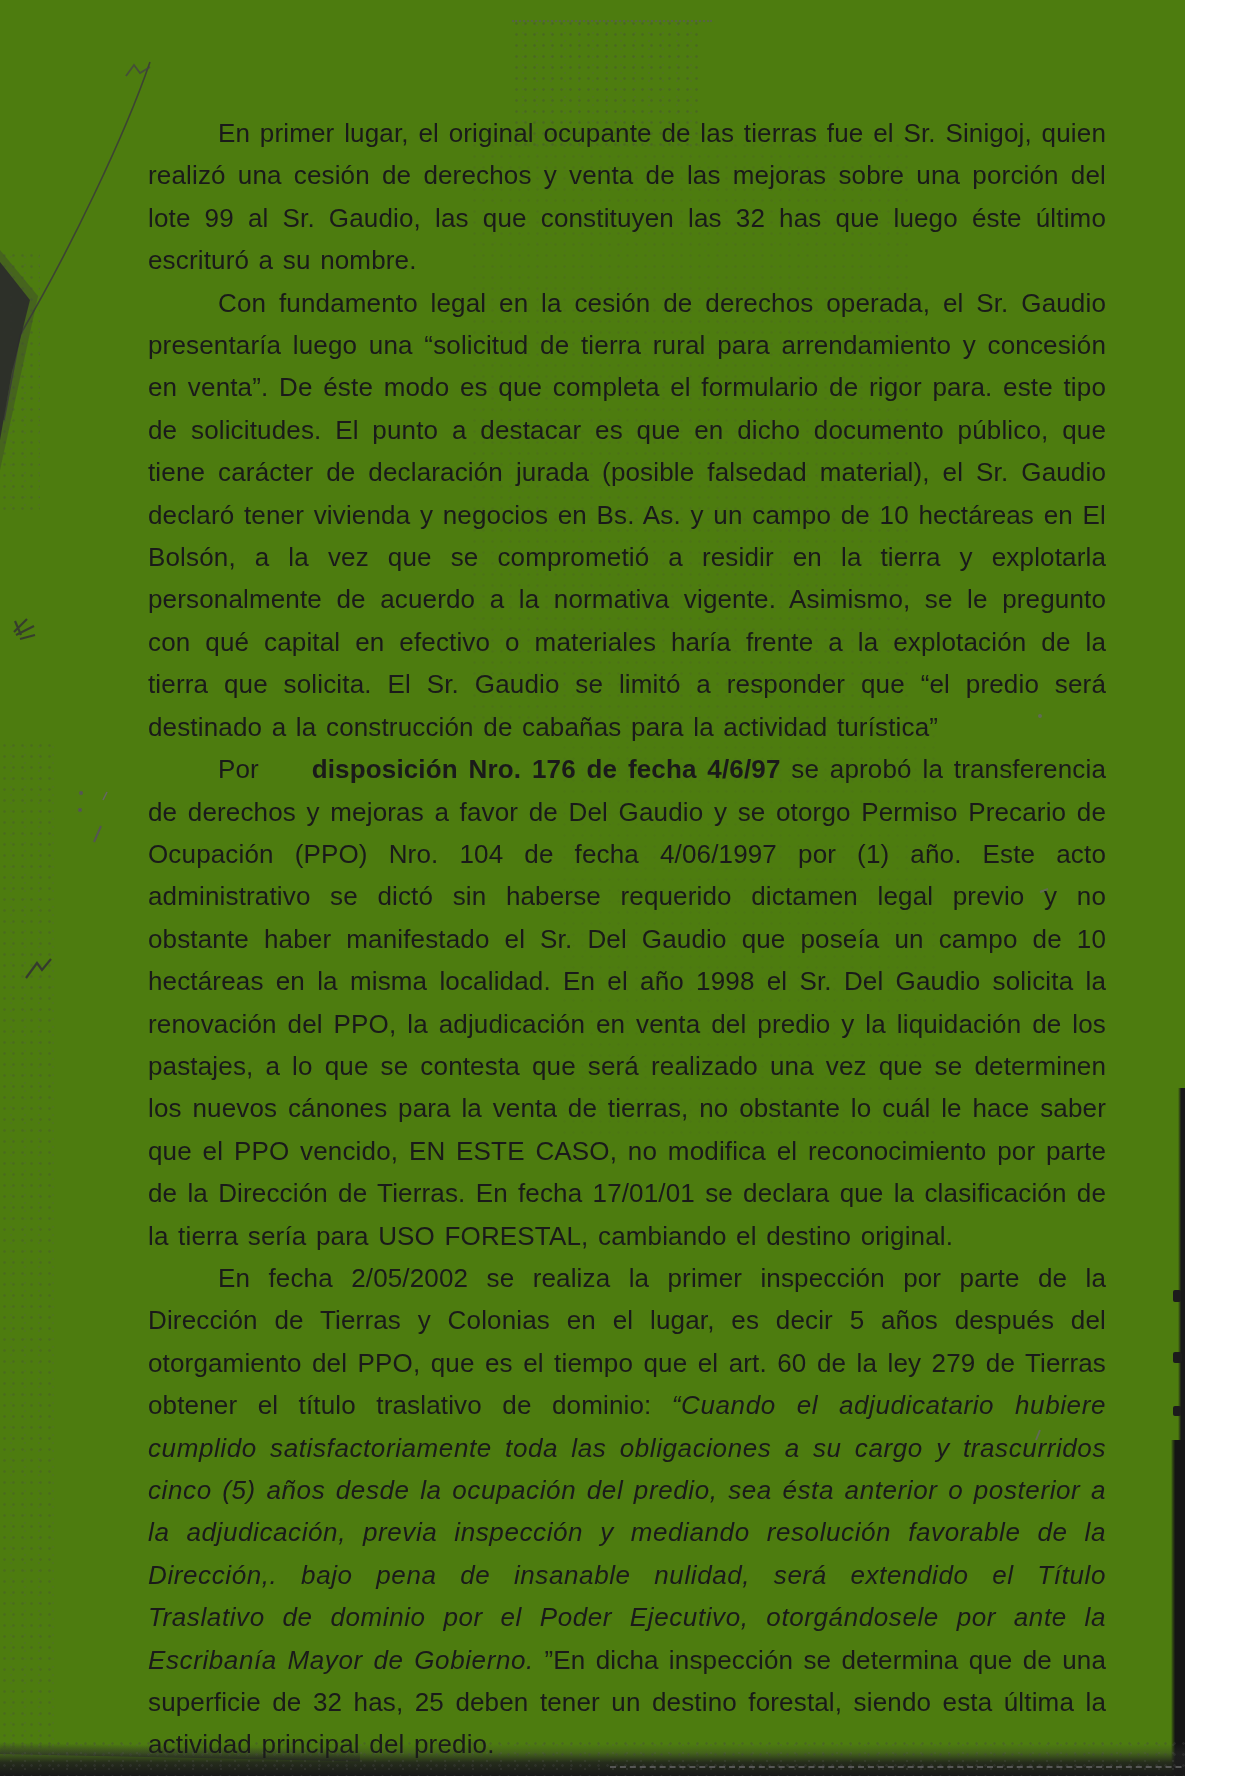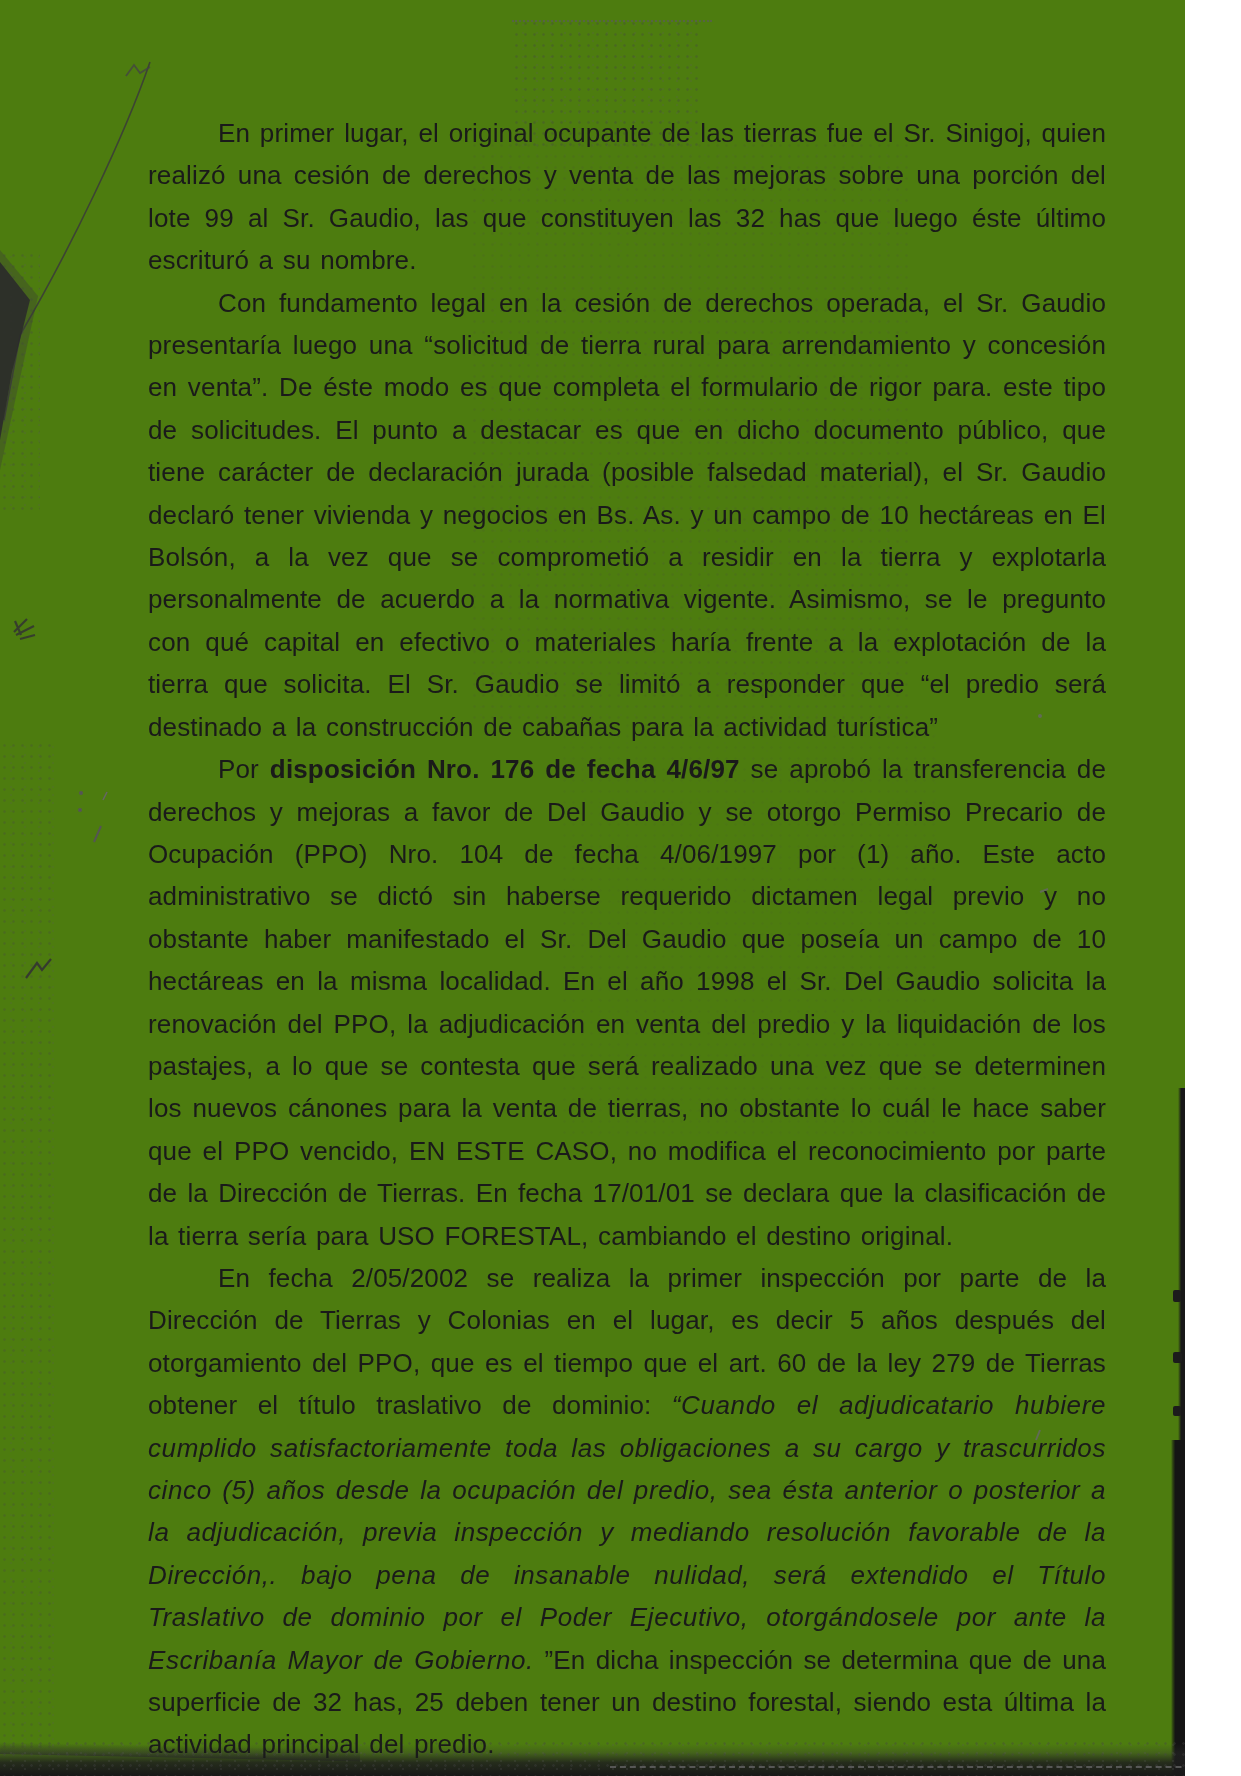--- a/index.html
+++ b/index.html
@@ -18,21 +18,21 @@
   .text-block p{
     margin:0;
     text-indent:70px;
     text-align:justify;
     font-size:26px;
     line-height:42.4px;
     word-spacing:2.2px;
     letter-spacing:.15px;
   }
   .seg{ }
-  .seg.bold{font-weight:bold;}
+  .seg.bold{font-weight:bold;margin-left:42px;}
   .seg.italic{font-style:italic;letter-spacing:.6px;}
   
   .noise{
     position:absolute;pointer-events:none;
     background-image:
       radial-gradient(rgba(70,70,70,.55) 1px, transparent 1.4px),
       radial-gradient(rgba(90,90,90,.40) 1px, transparent 1.3px);
     background-size:9px 11px,14px 8px;
     background-position:0 0,4px 3px;
   }

